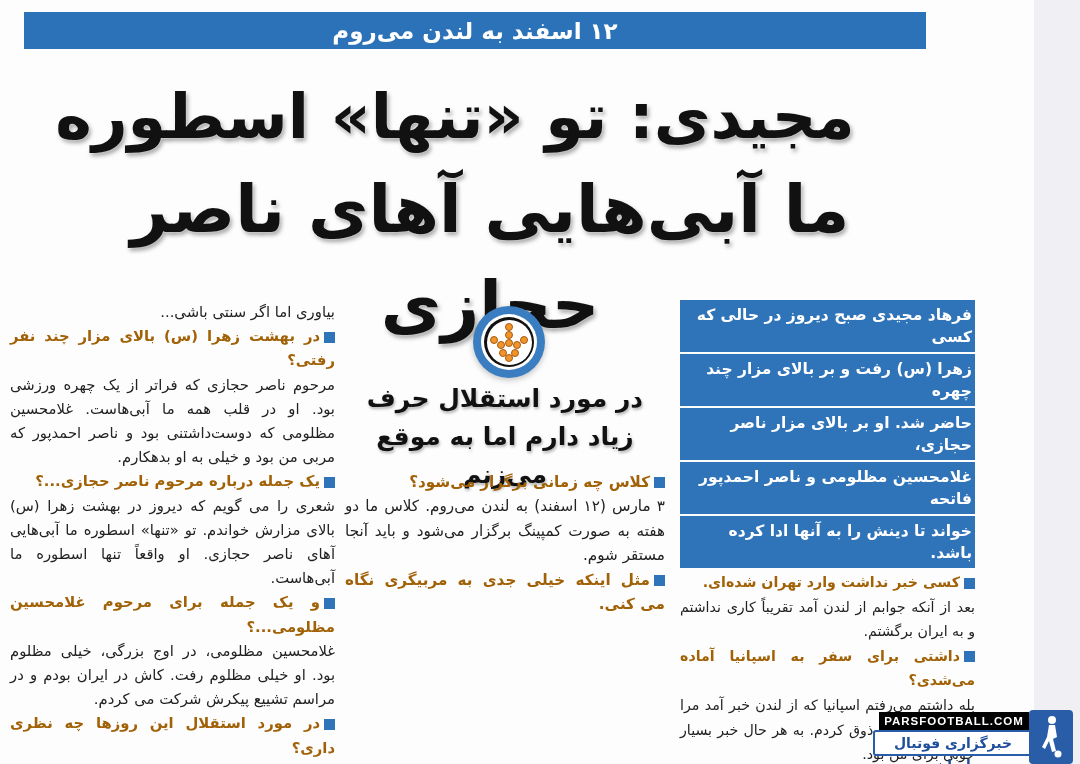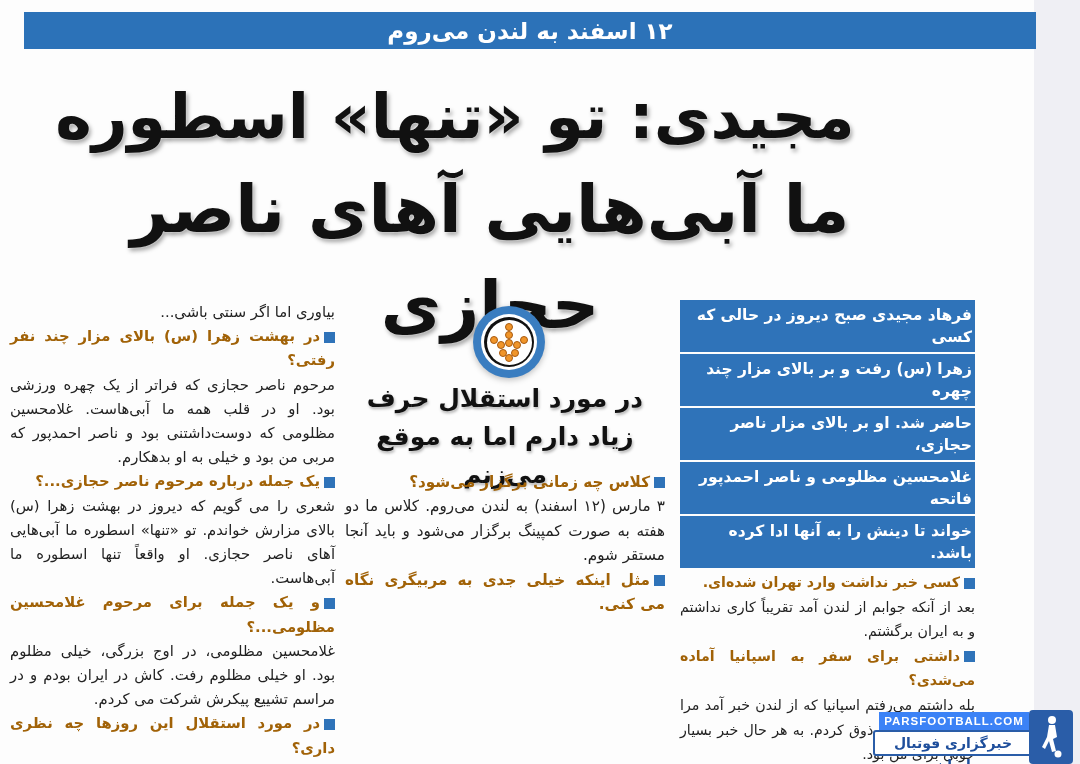--- a/index.html
+++ b/index.html
@@ -11,21 +11,21 @@
     }
     .page {
       position: relative; width: 1080px; height: 764px;
       background: #fdfdfd;
     }
     .right-strip {
       position: absolute; top: 0; right: 0; width: 46px; height: 764px;
       background: #efeff4;
     }
     .kicker-bar {
-      position: absolute; left: 24px; top: 12px; width: 1012px; height: 37px;
+      position: absolute; left: 24px; top: 12px; width: 902px; height: 37px;
       background: #2c72b8;
       display: flex; align-items: center; justify-content: center;
     }
     .kicker-bar span {
       color: #ffffff; font-weight: bold; font-size: 23px;
       direction: rtl;
     }
     .headline {
       position: absolute; left: 10px; top: 72px; width: 960px;
       direction: rtl; text-align: center;
@@ -89,21 +89,21 @@
       direction: rtl; text-align: center;
       font-weight: bold; font-size: 25px; line-height: 38px; color: #111;
       text-shadow: 0 0 1px #fff, 1px 2px 3px rgba(0,0,0,0.3);
     }
 
     .watermark {
       position: absolute; left: 873px; top: 708px; width: 200px; height: 56px;
     }
     .wm-red {
       position: absolute; left: 6px; top: 4px; width: 150px; height: 19px;
-      background: #3b82f6; color: #fff; font-weight: bold;
+      background: #000000; color: #fff; font-weight: bold;
       font-size: 11.5px; letter-spacing: 1px; line-height: 19px; text-align: center;
       font-family: "Liberation Sans", sans-serif;
     }
     .wm-white {
       position: absolute; left: 0; top: 22px; width: 160px; height: 26px;
       background: #fff; border: 2px solid #2a5da8; border-radius: 3px;
       color: #1f4f9c; font-weight: bold; font-size: 14px; line-height: 22px;
       text-align: center; direction: rtl;
     }
     .wm-badge {

